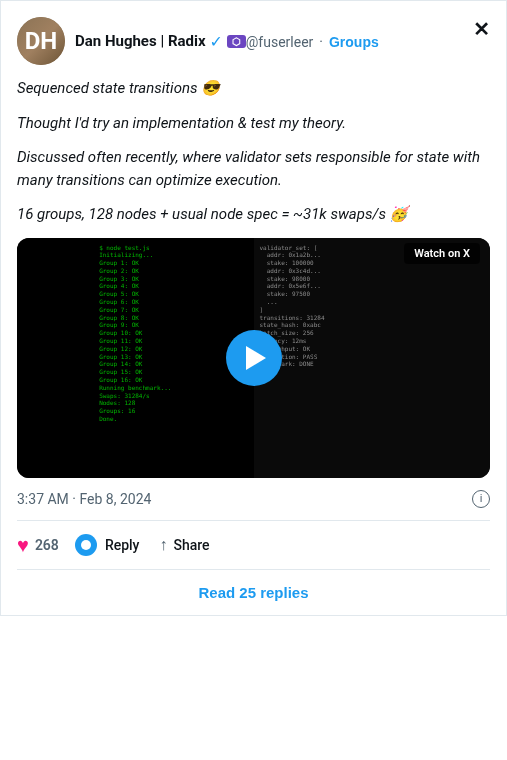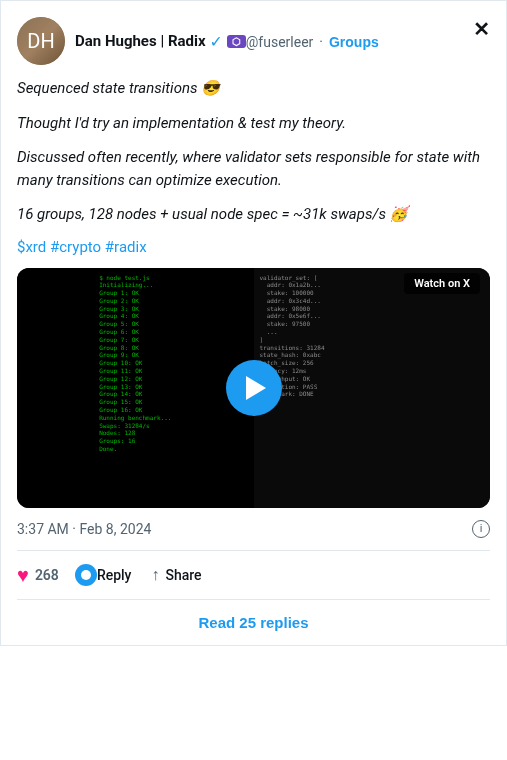--- a/index.html
+++ b/index.html
@@ -42,22 +42,22 @@
     }
     .avatar-img {
       width: 48px;
       height: 48px;
       border-radius: 50%;
       background: linear-gradient(135deg, #8b7355 0%, #a08060 50%, #6b5335 100%);
       display: flex;
       align-items: center;
       justify-content: center;
       color: #fff;
-      font-size: 20px;
-      font-weight: normal;
+      font-size: 24px;
+      font-weight: bold;
     }
     .user-info {
       display: flex;
       flex-direction: row;
     }
     .name-row {
       display: flex;
       align-items: center;
       gap: 4px;
       flex-wrap: wrap;
@@ -255,21 +255,21 @@
       font-size: 20px;
     }
     .like-count {
       font-size: 14px;
       color: #536471;
       font-weight: 600;
     }
     .reply-action {
       display: flex;
       align-items: center;
-      gap: 0;
+      gap: 8px;
       cursor: pointer;
     }
     .reply-bubble {
       width: 22px;
       height: 22px;
       background: #1d9bf0;
       border-radius: 50%;
       display: flex;
       align-items: center;
       justify-content: center;
@@ -343,21 +343,20 @@
     <span class="x-logo">✕</span>
   </div>
 
   <div class="tweet-body">
     <p>Sequenced state transitions 😎</p>
     <p>Thought I'd try an implementation &amp; test my theory.</p>
     <p>Discussed often recently, where validator sets responsible for state with many transitions can optimize execution.</p>
     <p>16 groups, 128 nodes + usual node spec = ~31k swaps/s 🥳</p>
   </div>
 
-  <div class="hashtags">$xrd #crypto #radix</div>
 
   <div class="video-container">
     <div class="video-left">
       <div class="terminal-text">$ node test.js
 Initializing...
 Group 1: OK
 Group 2: OK
 Group 3: OK
 Group 4: OK
 Group 5: OK

